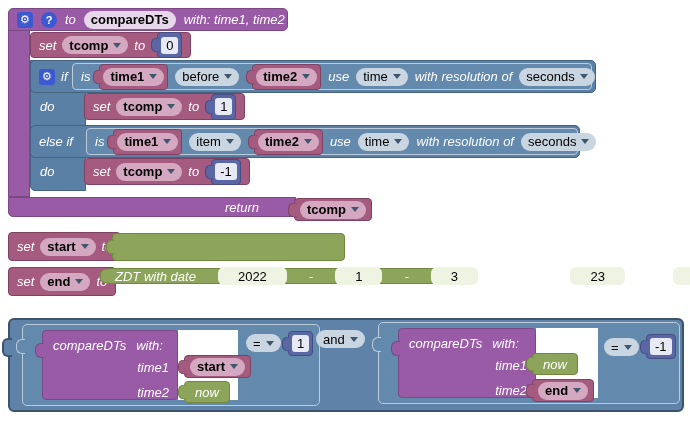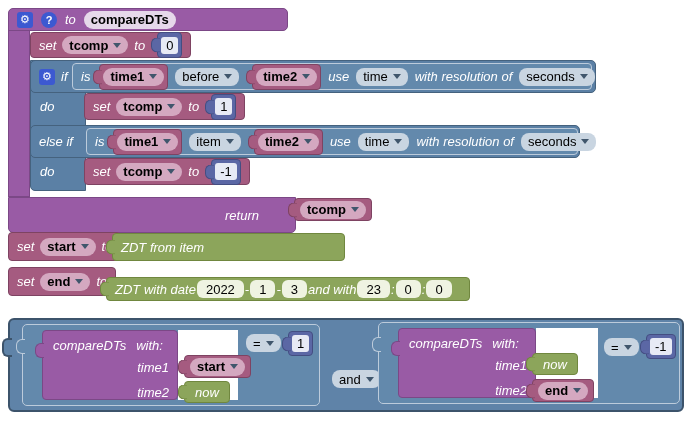--- a/index.html
+++ b/index.html
@@ -23,23 +23,23 @@
   .blue{background:var(--blue);border:1px solid var(--blue-br);}
   .blue2{background:var(--blue2);border:1px solid var(--blue2-br);}
   .math{background:var(--math);border:1px solid var(--math-br);}
   .green{background:var(--green);border:1px solid var(--green-br);}
   .itemblk{background:var(--item);border:1px solid var(--item-br);}
   .outer{background:var(--outer);border:2px solid var(--outer-br);}
 
   .field{display:inline-flex;align-items:center;gap:5px;height:18px;padding:0 7px;
          border-radius:9px;color:#000;white-space:nowrap;}
   .f-rose{background:var(--rose-f);font-weight:bold;}
-  .f-blue{background:var(--blue-f);border-radius:8px;}
+  .f-blue{background:var(--blue-f);}
   .f-math{background:var(--math-f);border-radius:3px;padding:0 5px;height:17px;}
-  .f-green{background:var(--green-f);border-radius:6px;padding:0 9px;}
+  .f-green{background:var(--green-f);border-radius:6px;padding:0 20px;}
   .f-white{background:#fff;border:1px solid #9c9c9c;border-radius:4px;}
   .f-purple{background:var(--purple-f);font-weight:bold;}
   .arrow{width:0;height:0;border-left:4px solid transparent;border-right:4px solid transparent;
          border-top:5px solid #40566c;}
   .nub{position:absolute;left:-7px;top:50%;transform:translateY(-50%);
        width:8px;height:13px;border-radius:6px 0 0 6px;}
   .nub-rose{background:var(--rose);border:1px solid var(--rose-br);border-right:none;}
   .nub-green{background:var(--green);border:1px solid var(--green-br);border-right:none;}
   .nub-math{background:var(--math);border:1px solid var(--math-br);border-right:none;}
   .nub-blue2{background:var(--blue2);border:1px solid var(--blue2-br);border-right:none;}
@@ -60,20 +60,21 @@
   .whitehole{background:#fff;}
 </style>
 </head>
 <body>
 
 <div class="abs row purple" style="left:8px;top:8px;width:280px;height:23px;border-radius:5px 5px 5px 0;gap:8px;">
   <span class="gear">⚙</span>
   <span class="help">?</span>
   <span class="lbl">to</span>
   <span class="field f-purple">compareDTs</span>
+  <span class="lbl">with: time1, time2</span>
 </div>
 <div class="abs purple" style="left:8px;top:30px;width:22px;height:167px;"></div>
 
 <div class="abs row rose" style="left:30px;top:32px;height:26px;">
   <span class="lbl">set</span>
   <span class="field f-rose">
     <span>tcomp</span>
       <span class="arrow"></span>
   </span>
   <span class="lbl">to</span>
@@ -173,53 +174,52 @@
       <span>tcomp</span>
       <span class="arrow"></span>
     </span>
   <span class="lbl">to</span>
   <span class="vblock math">
       <span class="nub nub-math"></span>
     <span class="field f-math">-1</span>
   </span>
 </div>
 
-<div class="abs row purple" style="left:8px;top:197px;width:288px;height:36px;border-radius:0 0 5px 5px;justify-content:flex-end;padding-right:36px;">
+<div class="abs row purple" style="left:8px;top:197px;width:288px;height:20px;border-radius:0 0 5px 5px;justify-content:flex-end;padding-right:36px;">
   <span class="lbl">return</span>
 </div>
 <div class="abs row rose" style="left:294px;top:198px;height:23px;padding:0 5px;">
   <span class="nub nub-rose"></span>
   <span class="field f-rose">
       <span>tcomp</span>
       <span class="arrow"></span>
     </span>
 </div>
 
 <div class="abs row rose" style="left:8px;top:232px;height:29px;">
   <span class="lbl">set</span>
   <span class="field f-rose">
       <span>start</span>
       <span class="arrow"></span>
     </span>
   <span class="lbl">to</span>
 </div>
 <div class="abs row green" style="left:112px;top:233px;width:233px;height:28px;gap:8px;">
   <span class="nub nub-green"></span>
-  <span class="lbl">ZDT from item</span>
 </div>
 
 <div class="abs row rose" style="left:8px;top:267px;height:29px;">
   <span class="lbl">set</span>
   <span class="field f-rose">
       <span>end</span>
       <span class="arrow"></span>
     </span>
   <span class="lbl">to</span>
 </div>
-<div class="abs row green" style="left:106px;top:268px;width:364px;height:24px;gap:1px;margin-top:9px;">
+<div class="abs row green" style="left:106px;top:268px;width:364px;height:16px;gap:22px;">
   <span class="nub nub-green"></span>
   <span class="lbl">ZDT with date</span>
   <span class="field f-green">2022</span>
   <span class="lbl">-</span>
   <span class="field f-green">1</span>
   <span class="lbl">-</span>
   <span class="field f-green">3</span>
   <span class="lbl">and with</span>
   <span class="field f-green">23</span>
   <span class="lbl">:</span>
@@ -262,21 +262,21 @@
 </div>
 <div class="abs field f-blue" style="left:246px;top:334px;">
   <span>=</span>
     <span class="arrow"></span>
 </div>
 <div class="abs row math" style="left:288px;top:331px;height:25px;padding:0 3px;">
   <span class="nub nub-math"></span>
   <span class="field f-math">1</span>
 </div>
 
-<div class="abs field f-blue" style="left:332px;top:330px;margin-top:40px;">
+<div class="abs field f-blue" style="left:316px;top:330px;">
   <span>and</span>
     <span class="arrow"></span>
 </div>
 
 <div class="abs blue2" style="left:378px;top:322px;width:302px;height:82px;border-radius:5px;">
   <span class="nub nub-blue2" style="top:14px;transform:none;"></span>
 </div>
 <div class="abs whitehole" style="left:536px;top:328px;width:62px;height:70px;"></div>
 <div class="abs call purple" style="left:398px;top:328px;width:138px;height:70px;border:1px solid var(--purple-br);">
   <span class="nub nub-purple" style="top:12px;transform:none;left:-8px;"></span>

